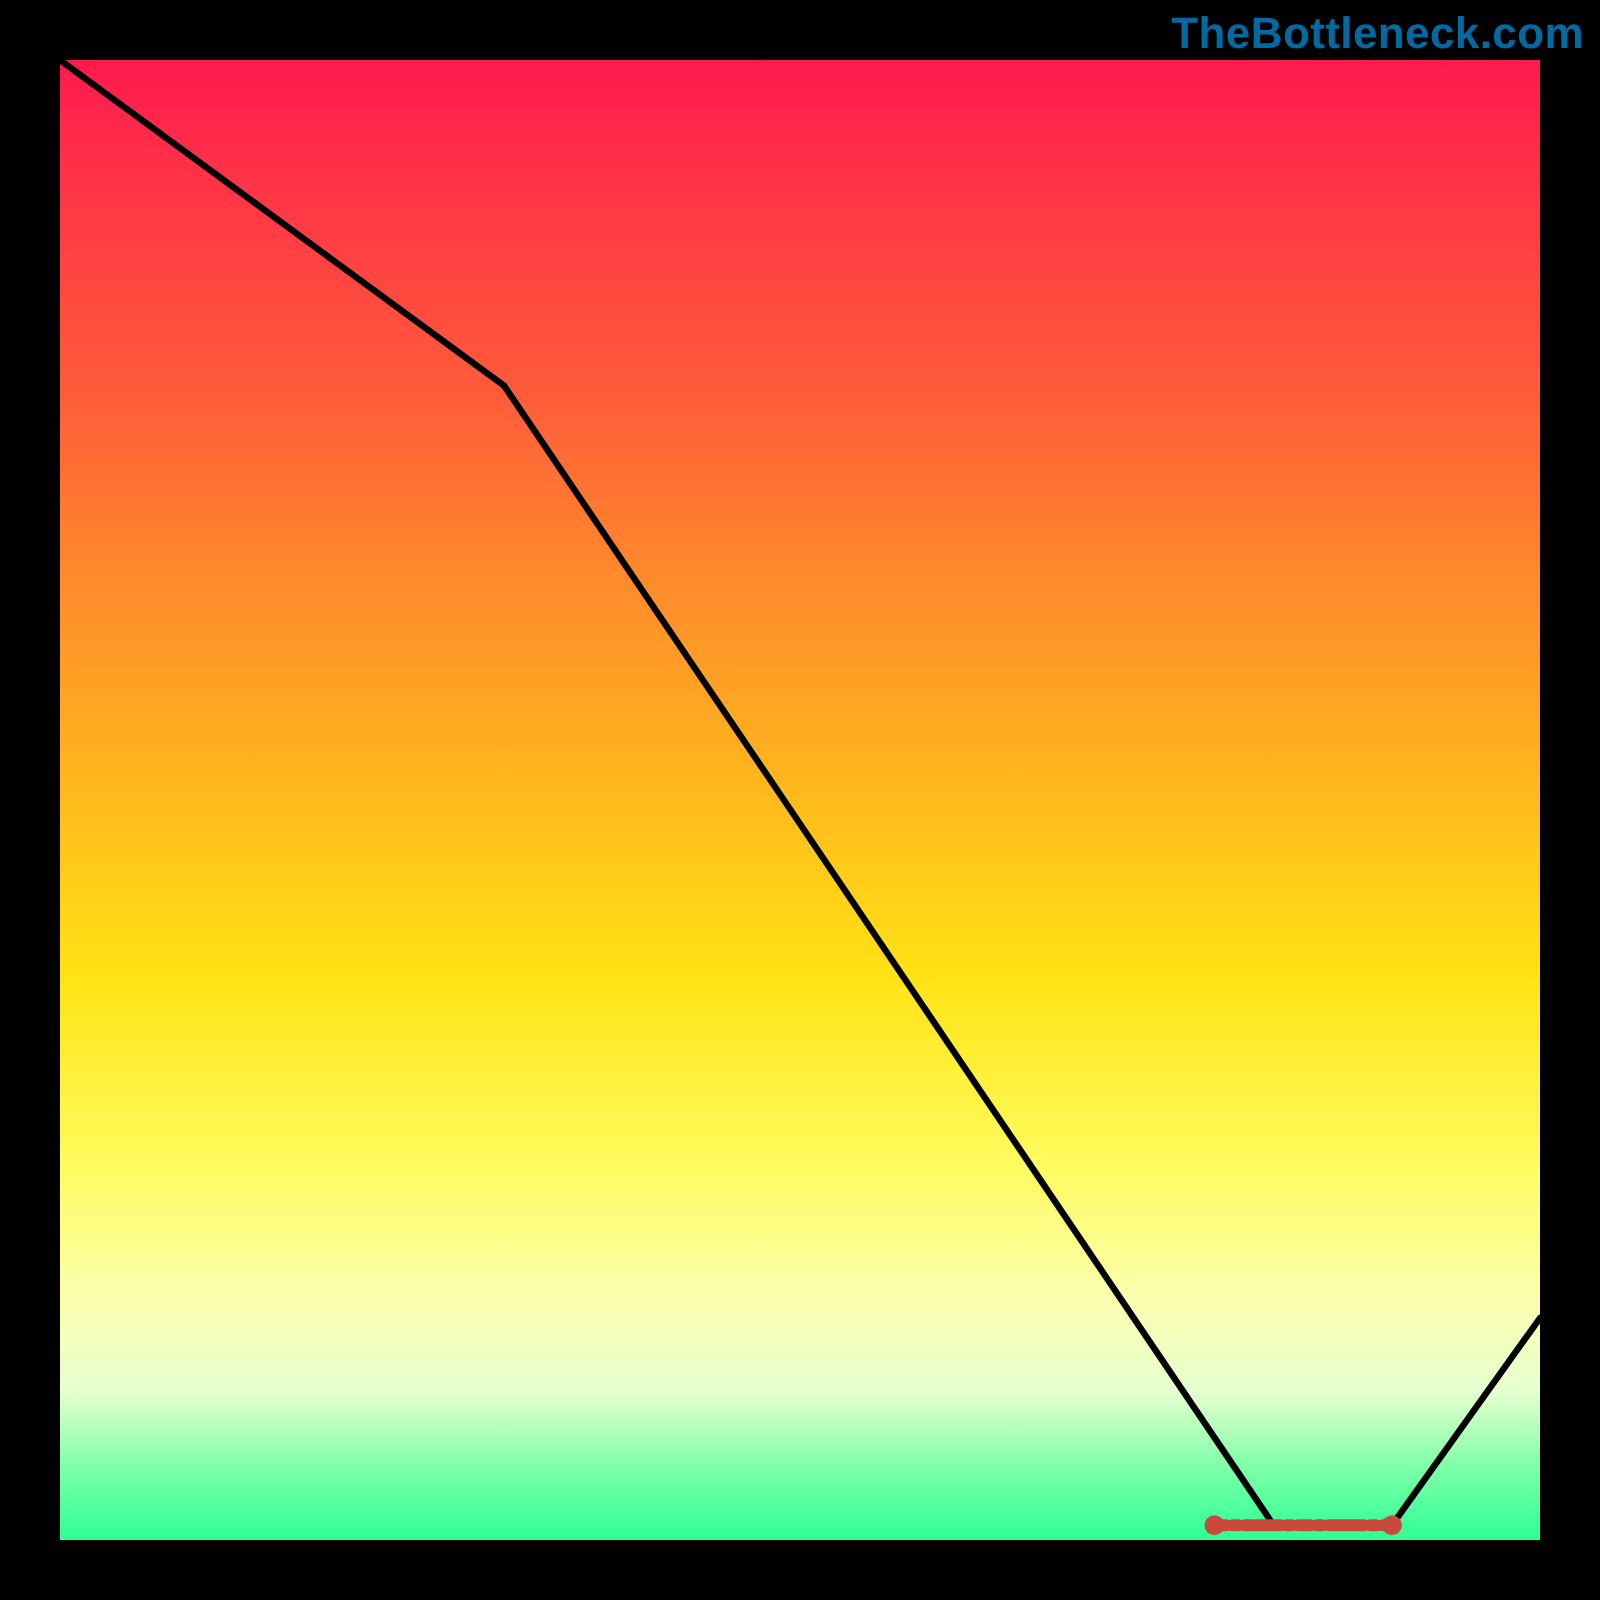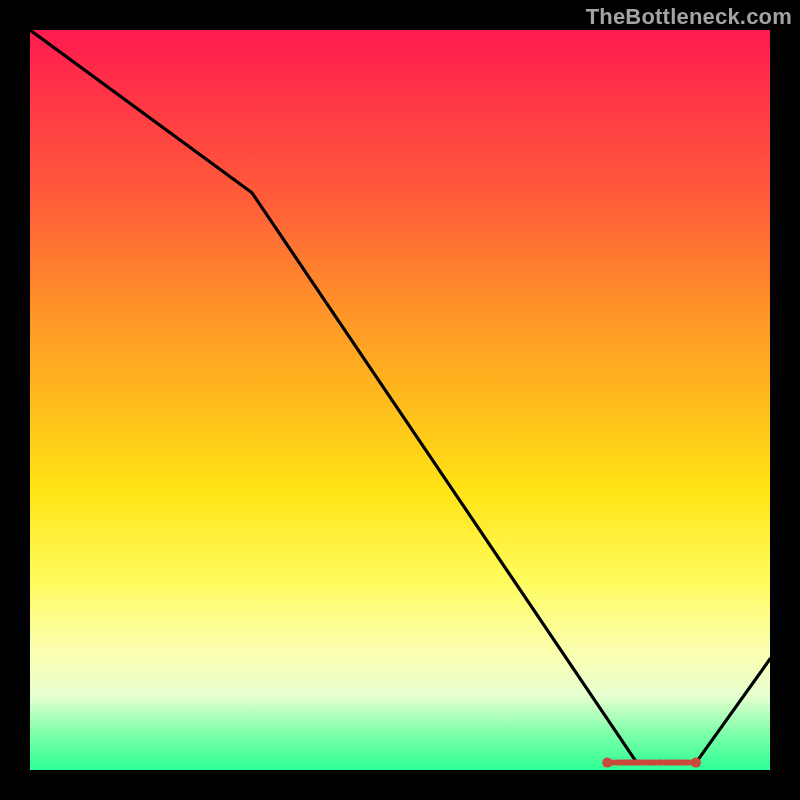--- a/index.html
+++ b/index.html
@@ -16,21 +16,21 @@
     width: 800px;
     height: 800px;
     background: #000;
   }
   .watermark {
     position: absolute;
     top: 4px;
     right: 8px;
     font-size: 22px;
     font-weight: 600;
-    color: #a3a3a3;
+    color: #0369a1;
     letter-spacing: 0.2px;
     z-index: 5;
   }
   .plot-area {
     position: absolute;
     left: 30px;
     top: 30px;
     width: 740px;
     height: 740px;
     background: linear-gradient(

